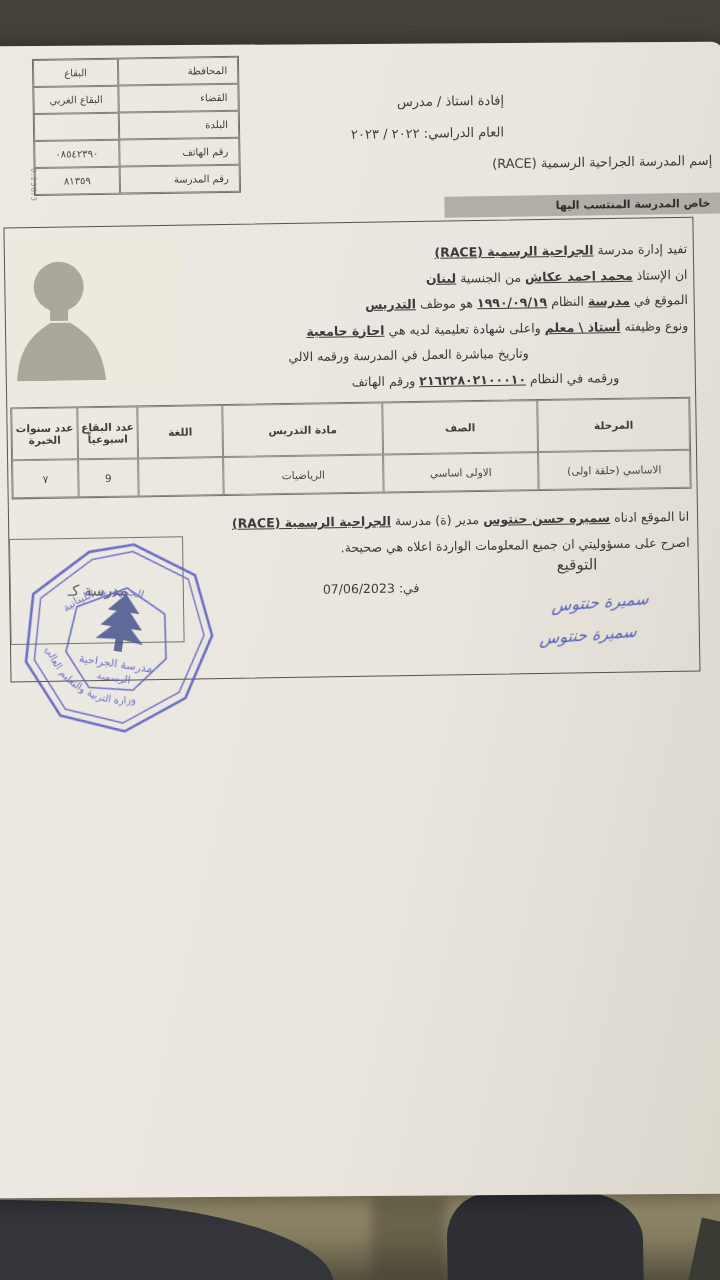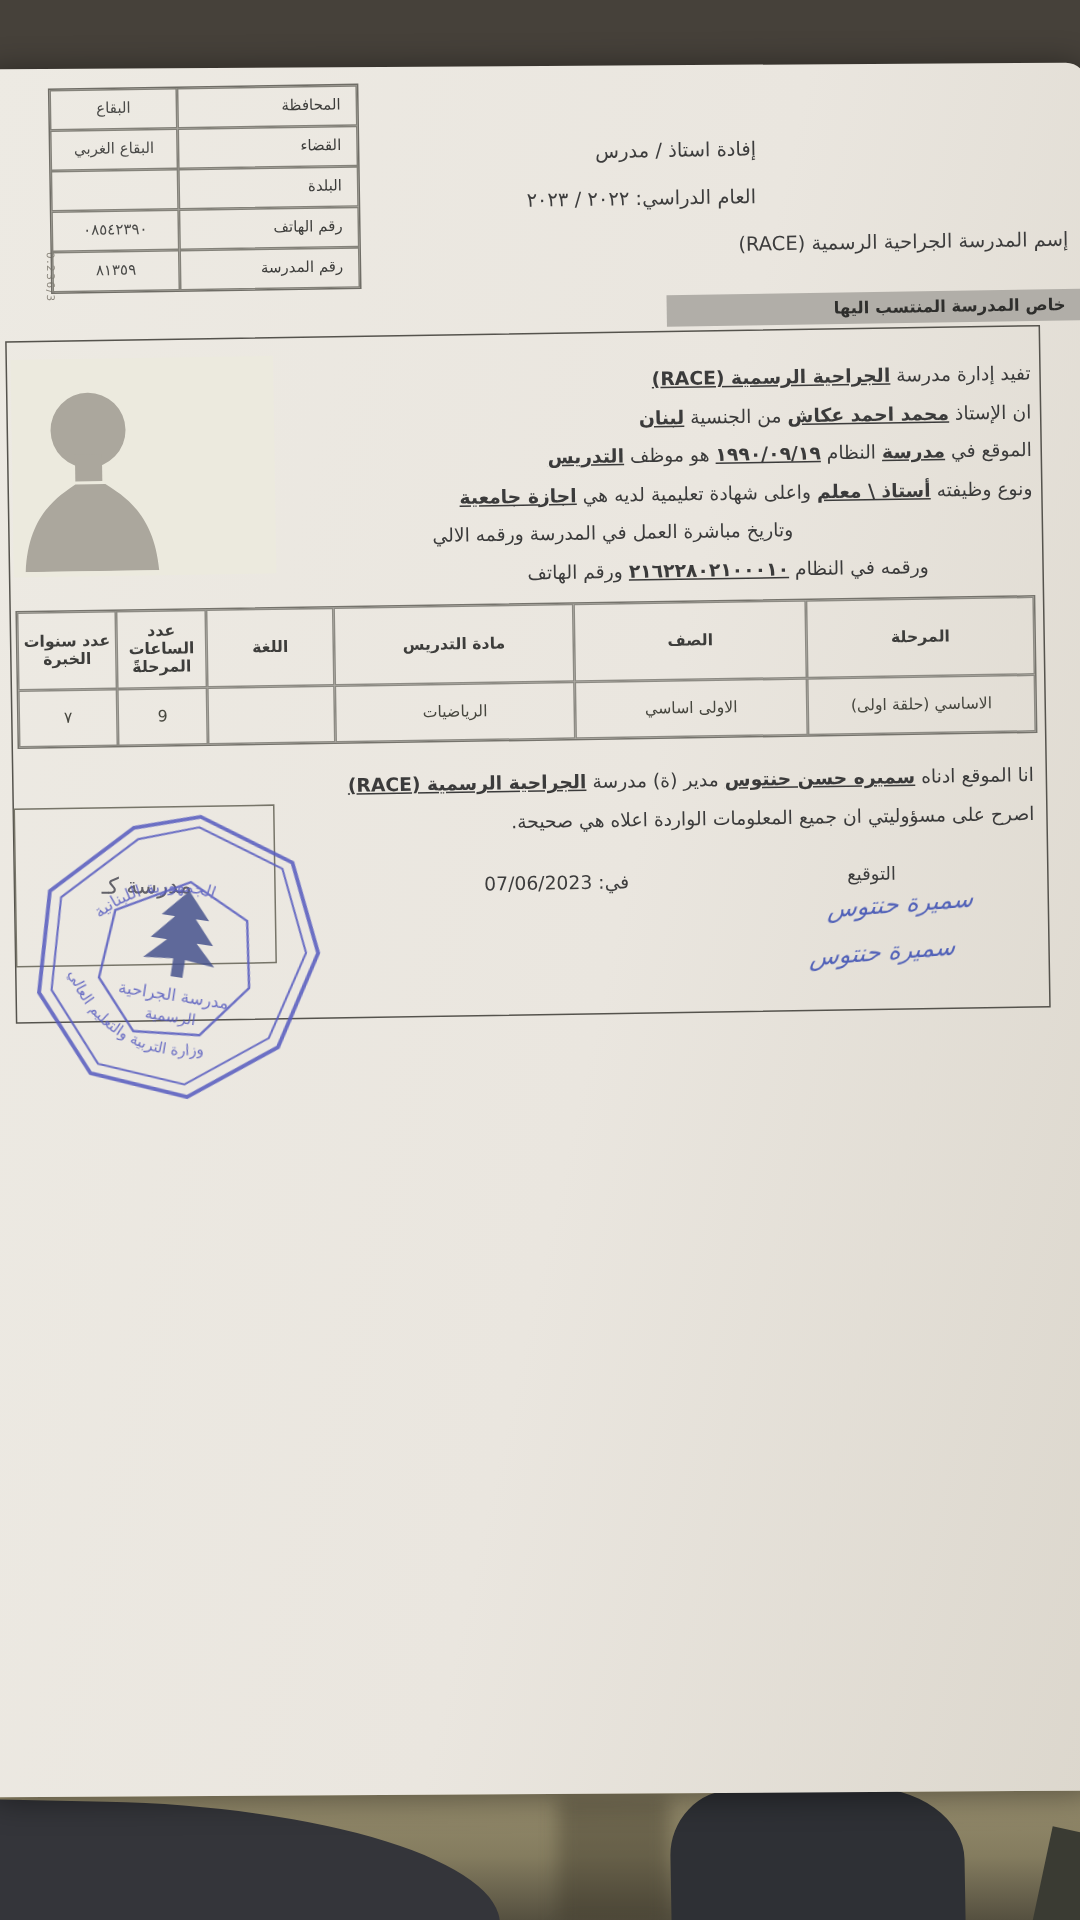--- a/index.html
+++ b/index.html
@@ -71,21 +71,21 @@
   .subjects .cell{border:0.5px solid #8d8b84;display:flex;align-items:center;justify-content:center;
     text-align:center;font-size:10.5px;color:#3d3d3b;padding:1px 2px;box-sizing:border-box;}
   .subjects .head{height:52px;font-weight:bold;}
   .subjects .valr{height:38px;font-weight:normal;color:#47473f;}
   
   .declaration{position:absolute;right:30px;top:464px;width:480px;direction:rtl;text-align:right;
     font-size:12.5px;line-height:26px;color:#3b3b3b;}
   .declaration .pline{white-space:nowrap;}
   
   .date-line{position:absolute;right:300px;top:537px;direction:rtl;font-size:12.5px;color:#3d3d3d;white-space:nowrap;}
-  .sig-label{position:absolute;right:122px;top:533px;direction:rtl;font-size:12px;color:#3d3d3d;margin-left:28px;}
+  .sig-label{position:absolute;right:122px;top:513px;direction:rtl;font-size:15px;color:#3d3d3d;margin-left:28px;}
   .signature{position:absolute;left:448px;top:548px;width:200px;direction:rtl;
     color:#3d50b4;font-size:16px;line-height:31px;opacity:.88;
     transform:rotate(-4deg) skewX(-8deg);filter:blur(.3px);font-style:italic;}
   .signature .sg{white-space:nowrap;}
   .signature .sg2{margin-right:10px;}
   
   .stamp-box{position:absolute;left:10px;top:492px;width:172px;height:104px;
     border:1px solid #777569;}
   .stamp-box-text{position:absolute;left:68px;top:536px;font-size:15px;color:#41414c;
     direction:rtl;white-space:nowrap;opacity:.8;}
@@ -143,21 +143,21 @@
       <div class="pline"><span>ونوع وظيفته </span><span class="useg">أستاذ \ معلم</span><span> واعلى شهادة تعليمية لديه هي </span><span class="useg">اجازة جامعية</span></div>
       <div class="pline in1"><span>وتاريخ مباشرة العمل في المدرسة ورقمه الالي</span></div>
       <div class="pline in2"><span>ورقمه في النظام </span><span class="useg">٢١٦٢٢٨٠٢١٠٠٠١٠</span><span> ورقم الهاتف</span></div>
     </div>
 
     <div class="subjects tilt">
       <div class="cell head">المرحلة</div>
       <div class="cell head">الصف</div>
       <div class="cell head">مادة التدريس</div>
       <div class="cell head">اللغة</div>
-      <div class="cell head">عدد الساعات المرحلةً</div>
+      <div class="cell head">عدد البقاع اسبوعياً</div>
       <div class="cell head">عدد سنوات الخبرة</div>
       <div class="cell valr">الاساسي (حلقة اولى)</div>
       <div class="cell valr">الاولى اساسي</div>
       <div class="cell valr">الرياضيات</div>
       <div class="cell valr"></div>
       <div class="cell valr">9</div>
       <div class="cell valr">٧</div>
     </div>
 
     <div class="declaration tilt">

